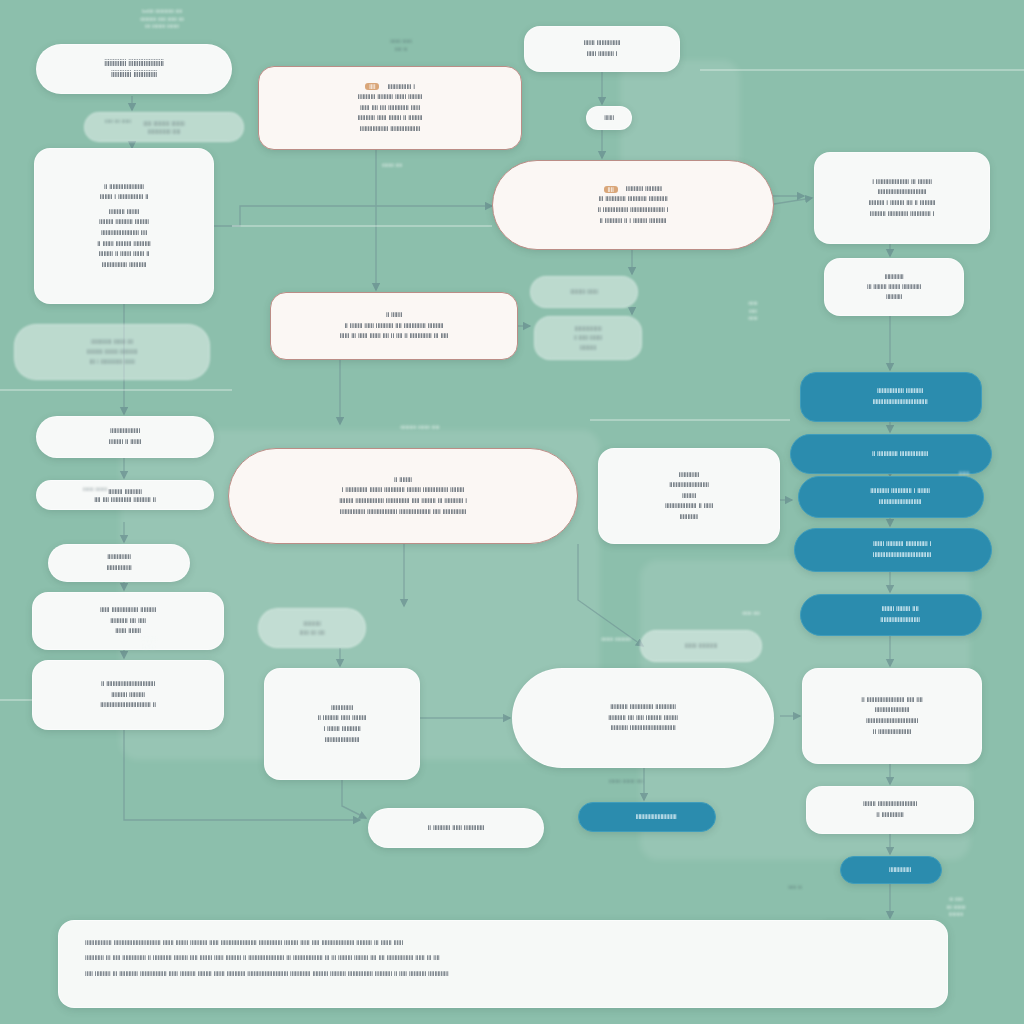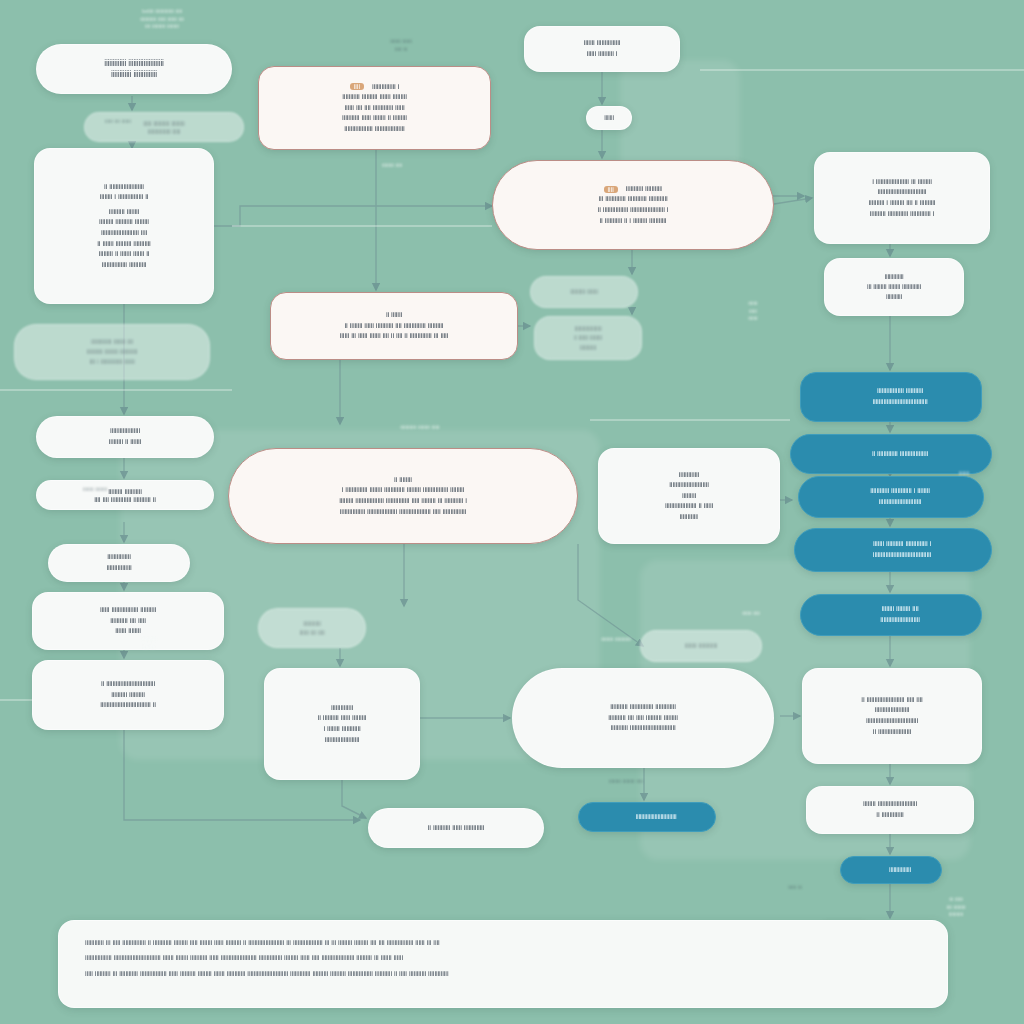--- a/index.html
+++ b/index.html
@@ -149,21 +149,21 @@
 
   <div id="nodes-host">
       <div class="node pill " style="left: 36px; top: 44px; width: 196px; height: 50px; font-size: 8.5px;">
         <span class="ln">iiiiiiiiiiiii iiiiiiiiiiiiiiiiiiiii</span>
         <span class="ln">iiiiiiiiiiii iiiiiiiiiiiiii</span>
       </div>
       <div class="node soft ghost" style="left: 84px; top: 112px; width: 160px; height: 30px; font-size: 7px;">
         <span class="ln">iiiiii iiiiiiiiiiii iiiiiiiiii</span>
         <span class="ln">iiiiiiiiiiiiiiiii iiiiii</span>
       </div>
-      <div class="node round rose" style="left: 258px; top: 66px; width: 233px; height: 84px; font-size: 8px;">
+      <div class="node round rose" style="left: 258px; top: 66px; width: 264px; height: 84px; font-size: 8px;">
         <div class="hdr">
           <span class="badge">iiii</span>
           <span class="ln">iiiiiiiiiiiiiii i</span>
         </div>
         <span class="ln">iiiiiiiiiii iiiiiiiiii iiiiiii iiiiiiiii</span>
         <span class="ln">iiiiii iiii iiii iiiiiiiiiiiii iiiiii</span>
         <span class="ln">iiiiiiiiiii iiiiii iiiiiiii ii iiiiiiiii</span>
         <span class="ln">iiiiiiiiiiiiiiiiii iiiiiiiiiiiiiiiiiii</span>
       </div>
       <div class="node round " style="left: 524px; top: 26px; width: 156px; height: 46px; font-size: 8px;">
@@ -371,18 +371,18 @@
       </div>
       <div class="cap dark" style="left: 760px; top: 884px; width: 70px;">
         <div>iiiiii iii</div>
       </div>
       <div class="cap" style="left: 932px; top: 470px; width: 64px;">
         <div>iiiiiiii</div>
       </div>
     </div>
 
   <div class="panel" id="summary-panel" style="left: 58px; top: 920px; width: 890px; height: 88px;">
+      <span class="ln">iiiiiiiiiiiiiiiii iiiiiiiiiiiiiiiiiiiiiiiiiiiiii iiiiiii iiiiiiii iiiiiiiiiii iiiiii iiiiiiiiiiiiiiiiiiiiiii iiiiiiiiiiiiiii iiiiiiiii iiiiii iiiii iiiiiiiiiiiiiiiiiiiii iiiiiiiiii iii iiiiiii iiiiii</span>
       <span class="ln">iiiiiiiiiiii iii iiiii iiiiiiiiiiiiiii ii iiiiiiiiiiii iiiiiiiii iiiii iiiiiiii iiiiii iiiiiiiiii ii iiiiiiiiiiiiiiiiiiiiiii iii iiiiiiiiiiiiiiiiiii iii iii iiiiiiiii iiiiiiiii iiii iiii iiiiiiiiiiiiiiiii iiiiii iii iiii</span>
-      <span class="ln">iiiiiiiiiiiiiiiii iiiiiiiiiiiiiiiiiiiiiiiiiiiiii iiiiiii iiiiiiii iiiiiiiiiii iiiiii iiiiiiiiiiiiiiiiiiiiiii iiiiiiiiiiiiiii iiiiiiiii iiiiii iiiii iiiiiiiiiiiiiiiiiiiii iiiiiiiiii iii iiiiiii iiiiii</span>
       <span class="ln">iiiii iiiiiiiiii iii iiiiiiiiiiii iiiiiiiiiiiiiiiii iiiiii iiiiiiiiii iiiiiiiii iiiiiii iiiiiiiiiiii iiiiiiiiiiiiiiiiiiiiiiiiii iiiiiiiiiiiii iiiiiiiiii iiiiiiiiii iiiiiiiiiiiiiiii iiiiiiiiiii ii iiiii iiiiiiiiiii iiiiiiiiiiiii</span>
     </div>
 
 </div>
 
 </body></html>

